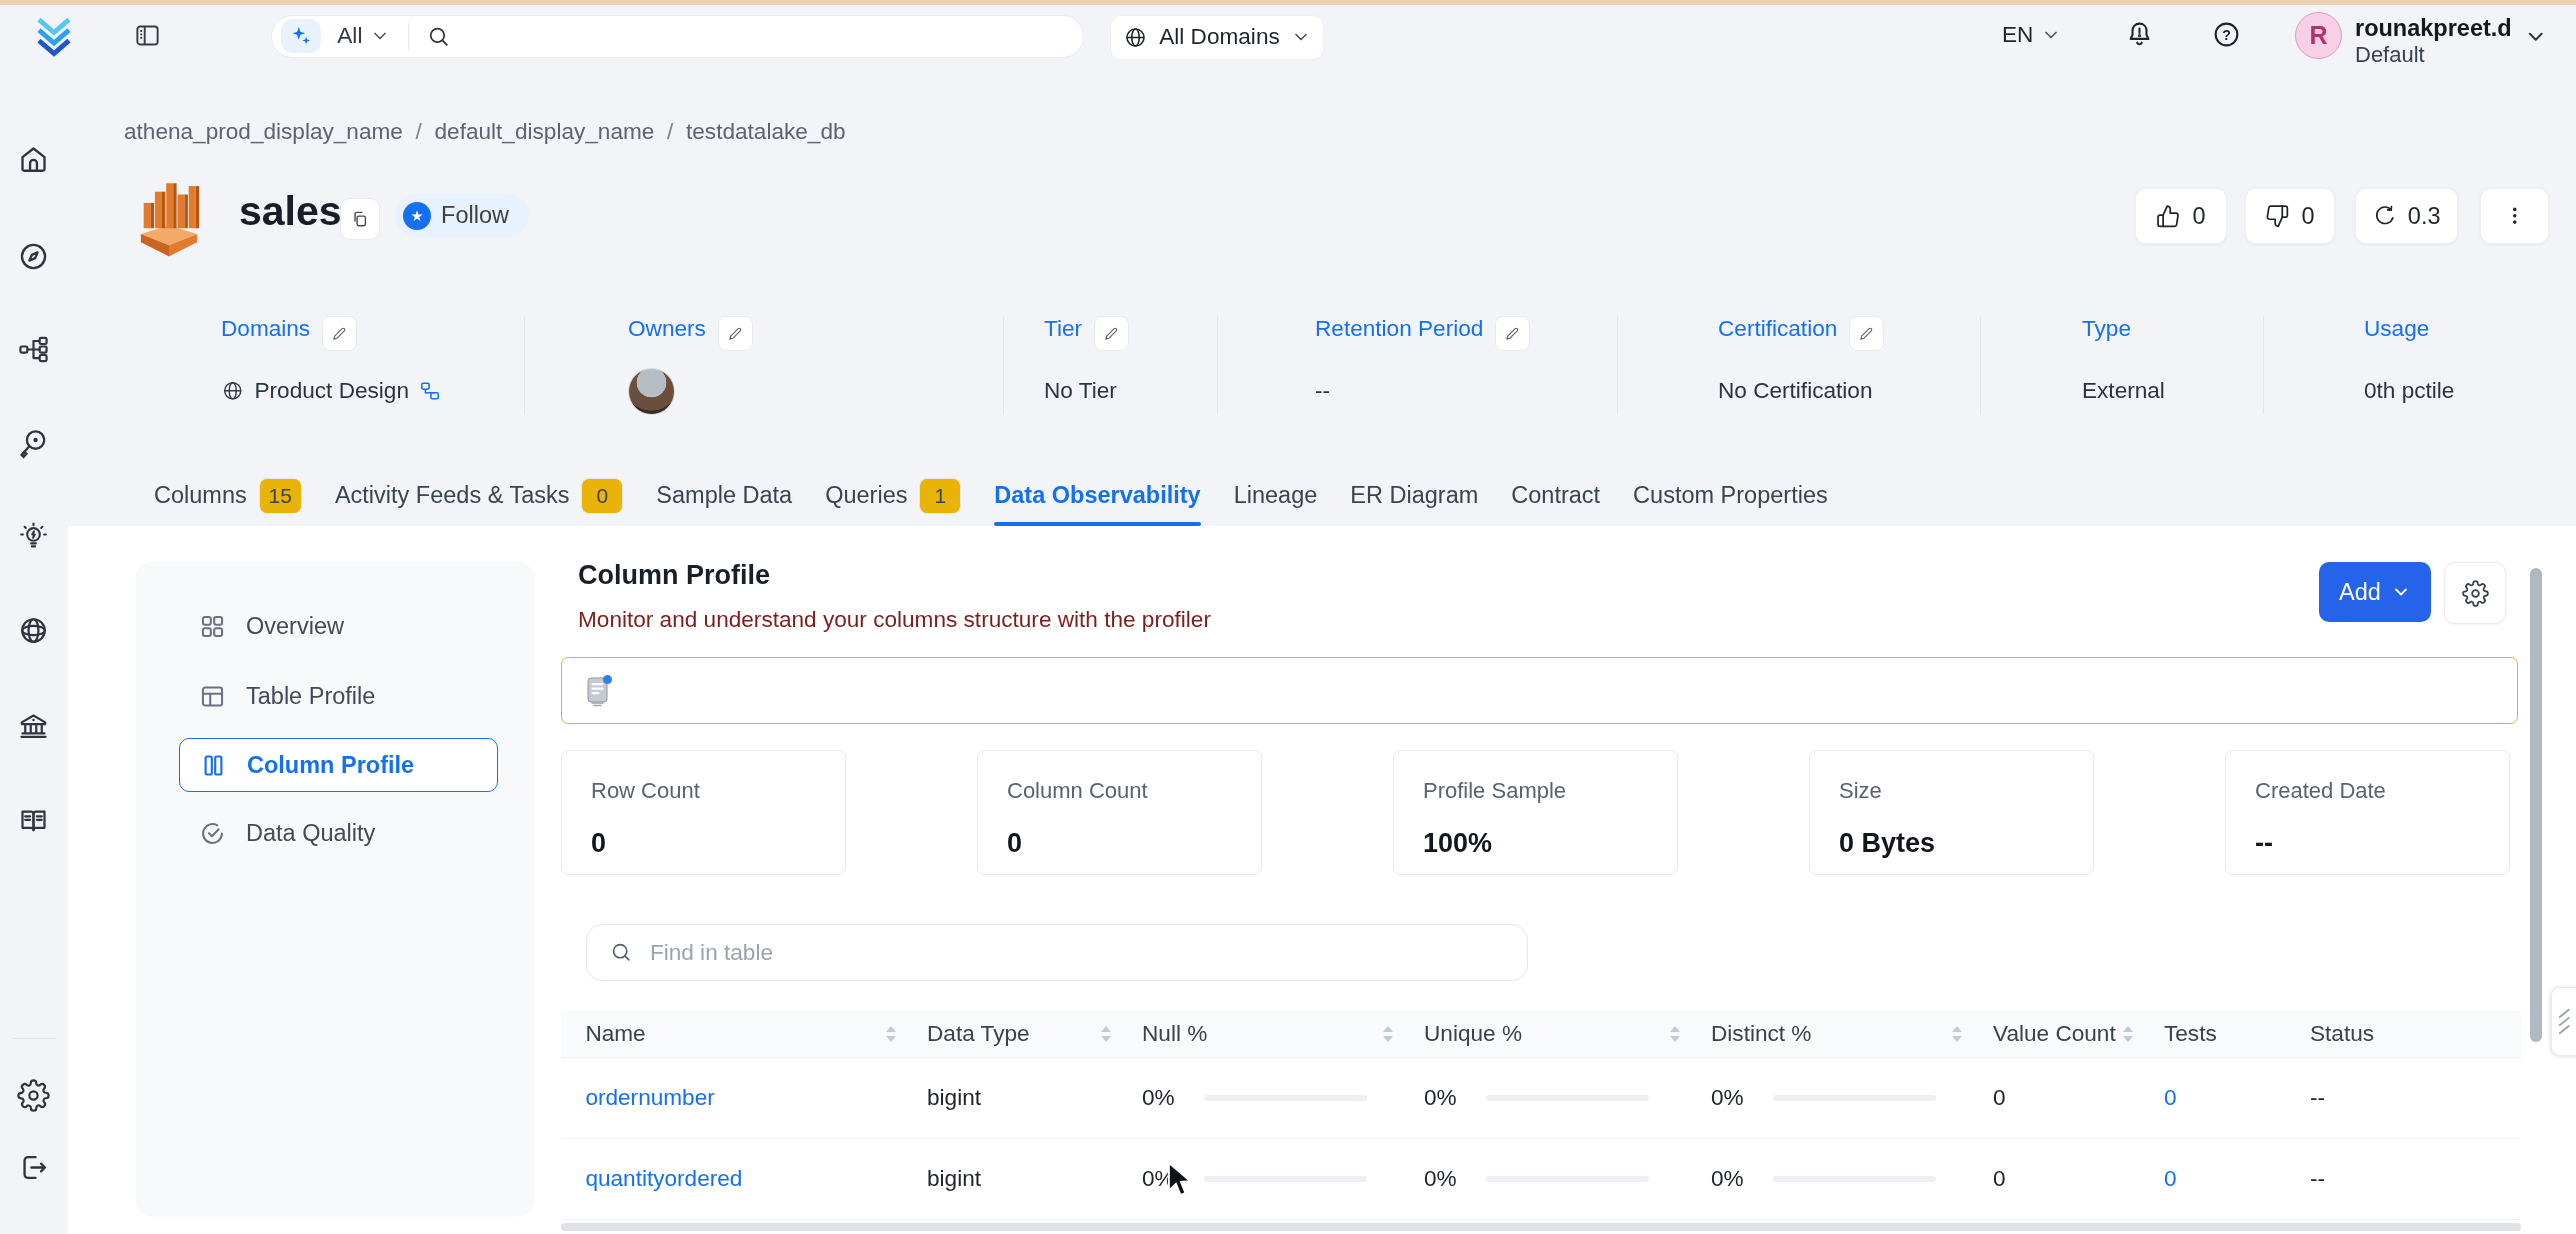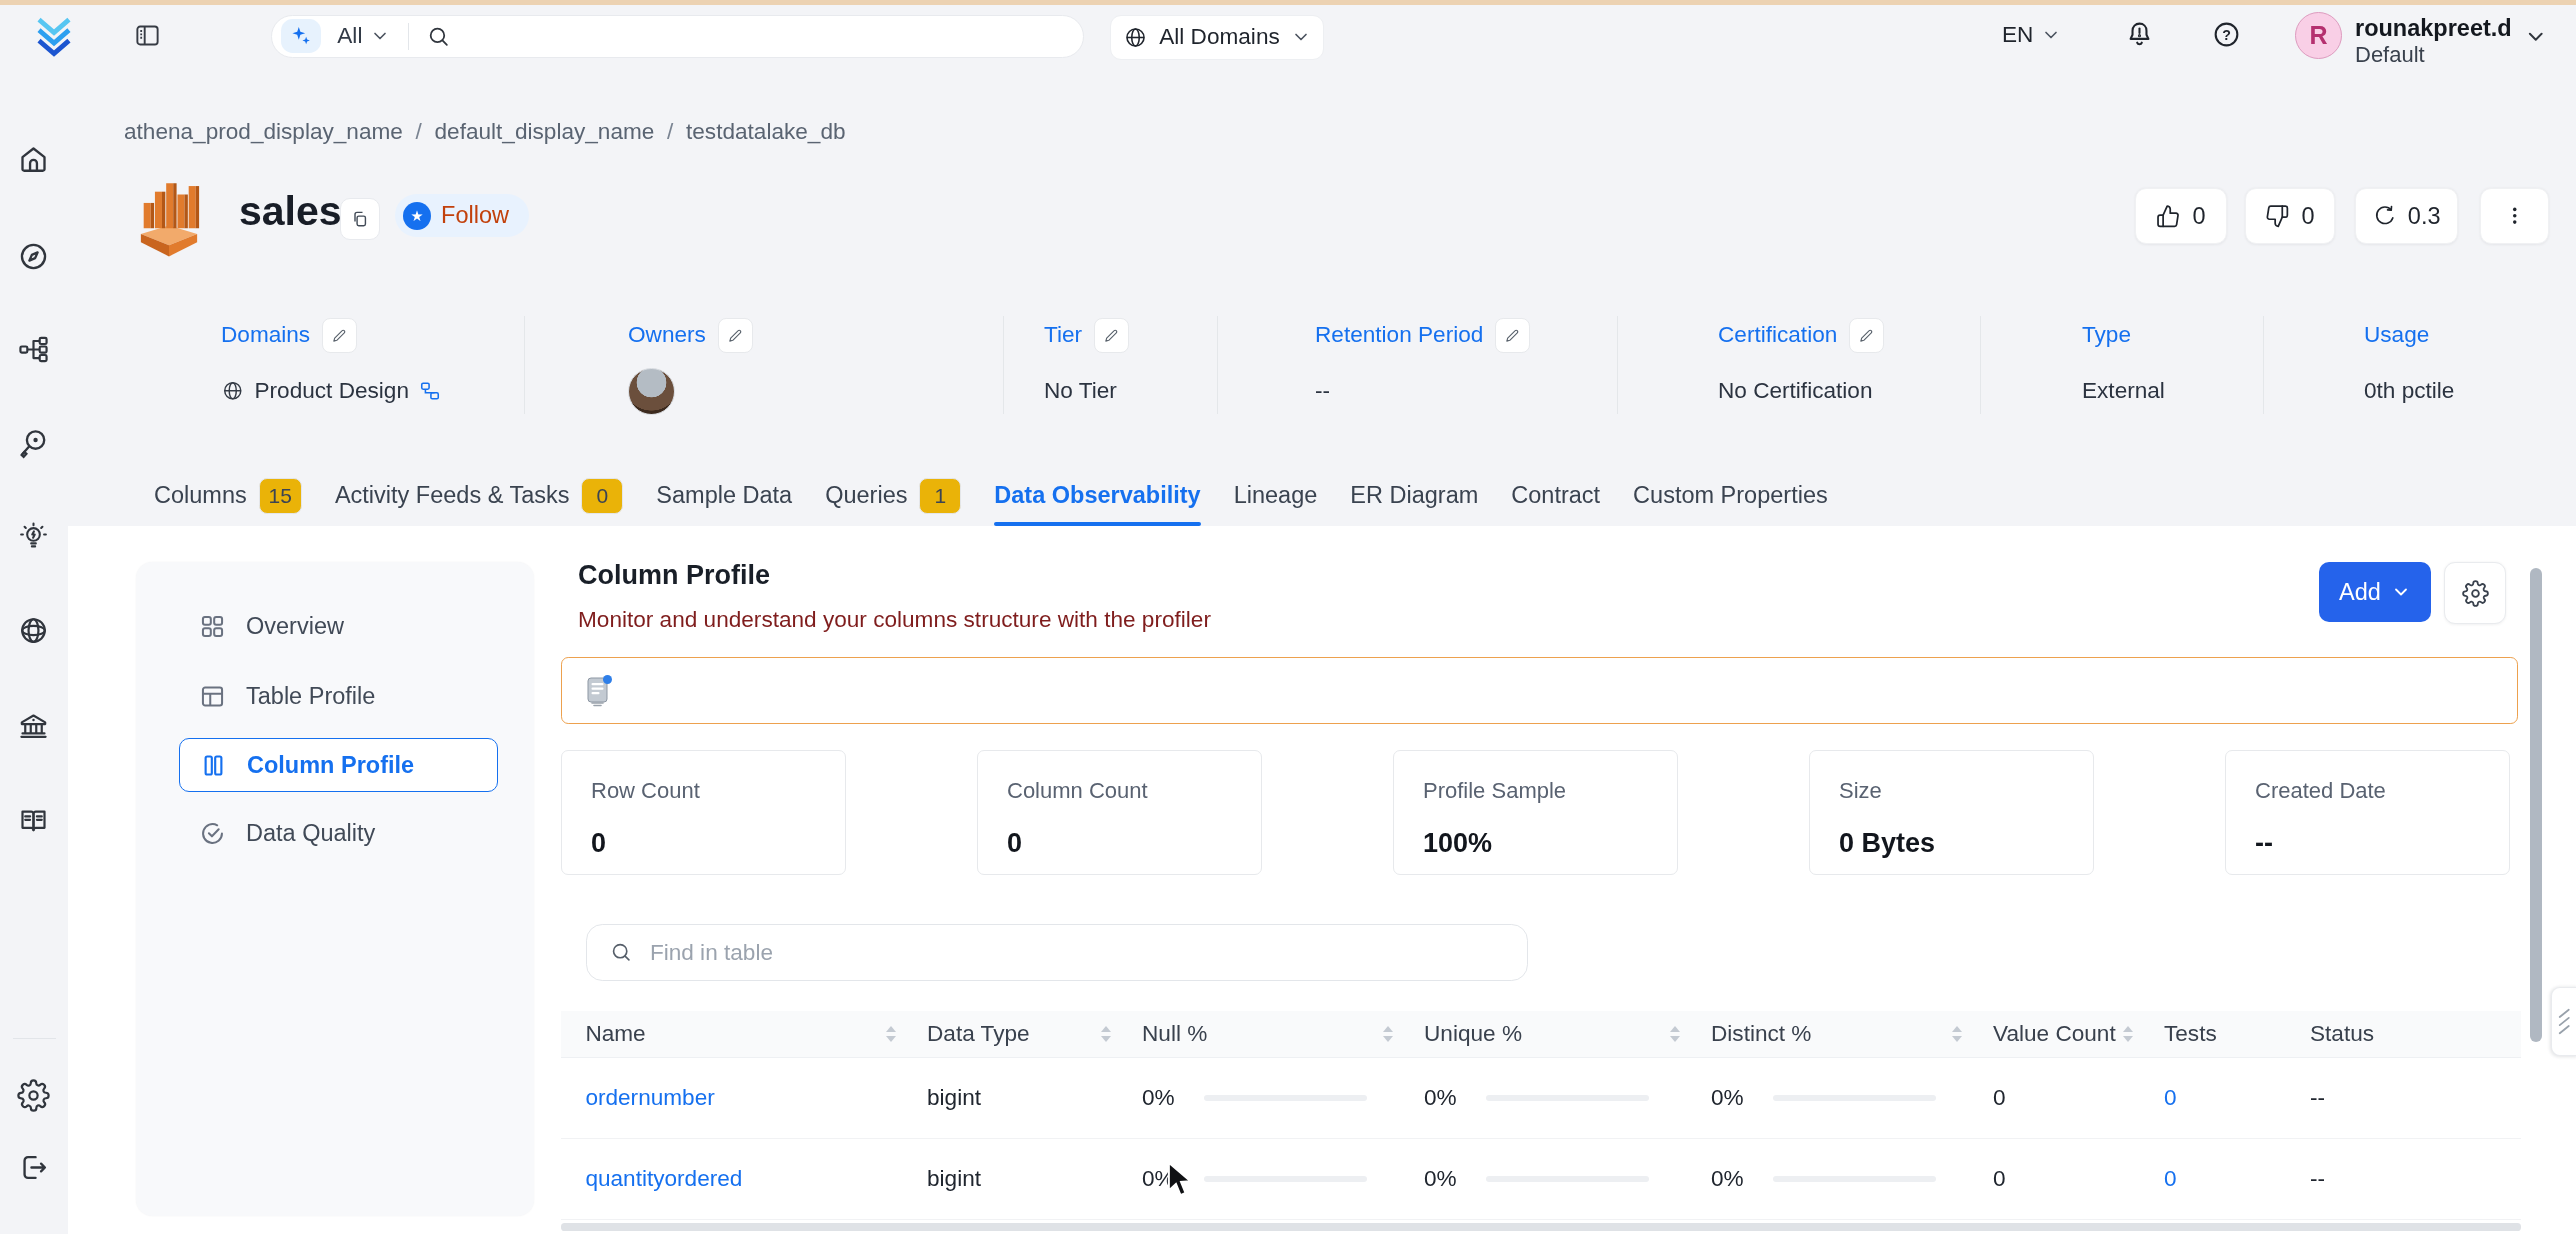--- a/index.html
+++ b/index.html
@@ -38,28 +38,28 @@
 
   
   .entity-icon{left:124px;top:172px;}
   .entity-title{left:239px;top:188px;font-size:41px;font-weight:bold;color:#181d27;}
   .copy-btn{left:340px;top:198px;width:38px;height:40px;background:#fff;border:0.9px solid #e8eaee;border-radius:10px;
     display:flex;align-items:center;justify-content:center;cursor:pointer;}
   .follow{left:395px;top:194px;height:43px;background:#e8f2fe;border-radius:22px;display:flex;align-items:center;
     gap:10px;padding:0 20px 0 8.1px;cursor:pointer;}
   .follow .star{width:28px;height:28px;border-radius:50%;background:#1570ef;color:#fff;font-size:14.5px;
     display:flex;align-items:center;justify-content:center;}
-  .follow .lbl{color:#c2410c;font-size:23.5px;font-weight:500;}
+  .follow .lbl{color:#404040;font-size:23.5px;font-weight:500;}
   .act-btn{top:188px;height:56px;background:#fff;border:0.9px solid #f0f1f3;border-radius:11px;
     box-shadow:0 0.9px 2.7px rgba(16,24,40,.06);display:flex;align-items:center;justify-content:center;gap:11.8px;
     font-size:23.5px;color:#1f242c;cursor:pointer;box-sizing:border-box;}
 
   
   .meta-col{top:316px;}
-  .meta-label-row{display:flex;align-items:center;gap:11.8px;height:38px;}
+  .meta-label-row{display:flex;gap:11.8px;height:38px;}
   .meta-label{font-size:22.6px;font-weight:500;color:#1570ef;}
   .edit-btn{width:33px;height:33px;background:#fff;border:0.9px solid #e7e9ec;border-radius:8.1px;
     display:flex;align-items:center;justify-content:center;cursor:pointer;}
   .meta-value{margin-top:14.5px;display:flex;align-items:center;gap:10px;font-size:22.6px;font-weight:500;color:#2b3340;height:45px;}
   .meta-divider{top:316px;width:0.9px;height:98px;background:#e4e7ea;}
   .owner-photo{width:45px;height:45px;border-radius:50%;border:0.9px solid #d7dbe0;
     background:radial-gradient(circle at 50% 30%,#b4bcc4 0 38%,#6b4f3c 39% 72%,#3c2a1e 73%);}
 
   
   .tabs{left:154px;top:465px;height:61px;display:flex;align-items:center;gap:33px;}

